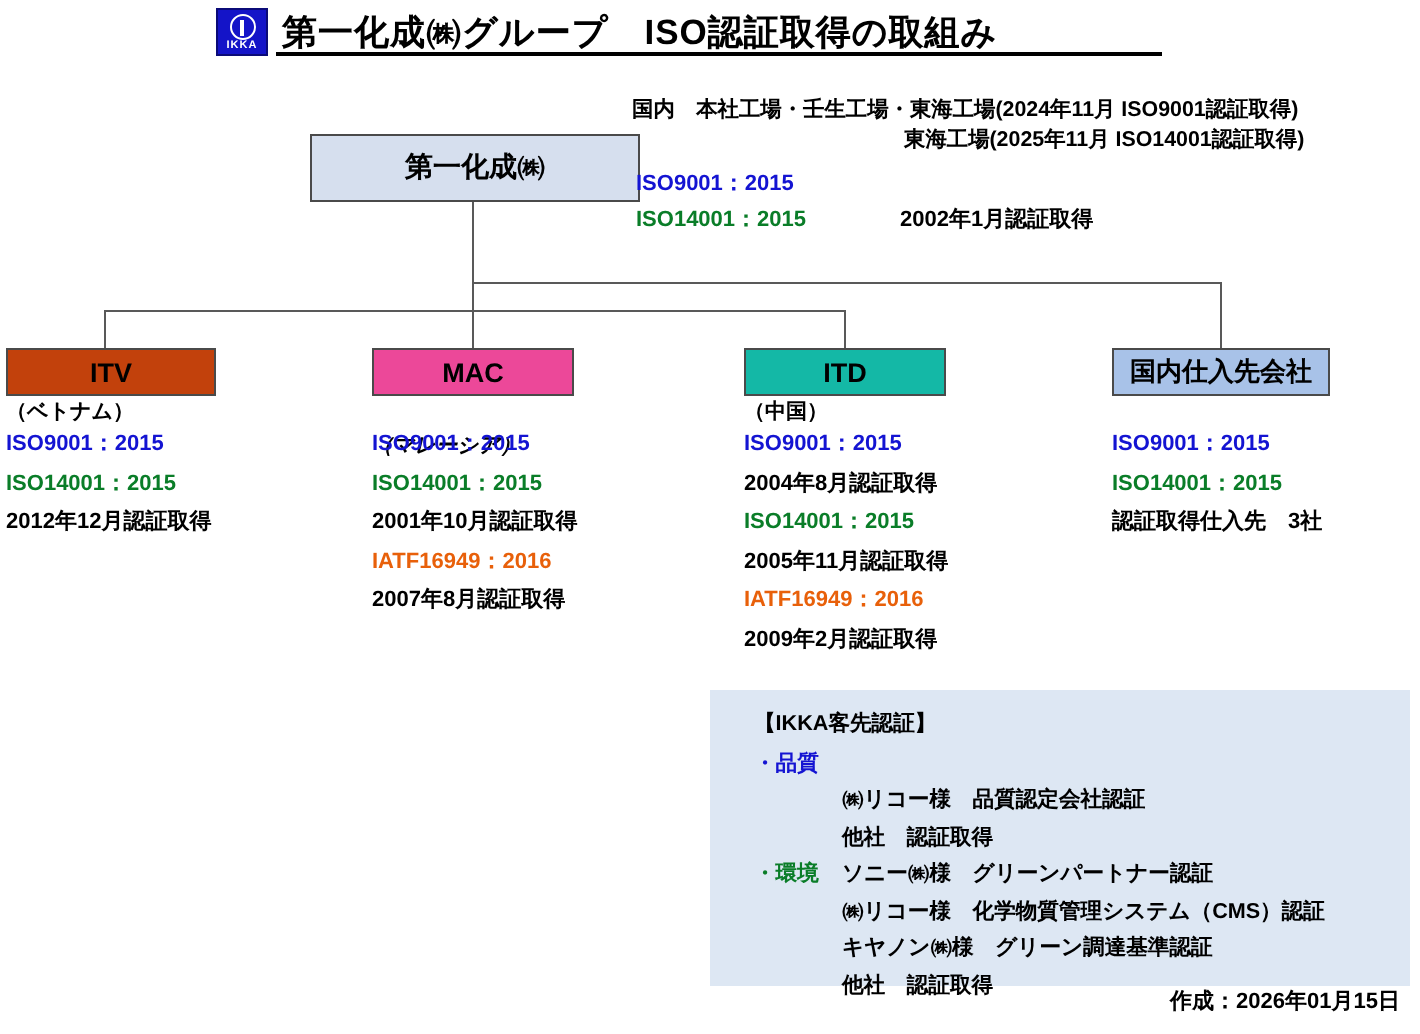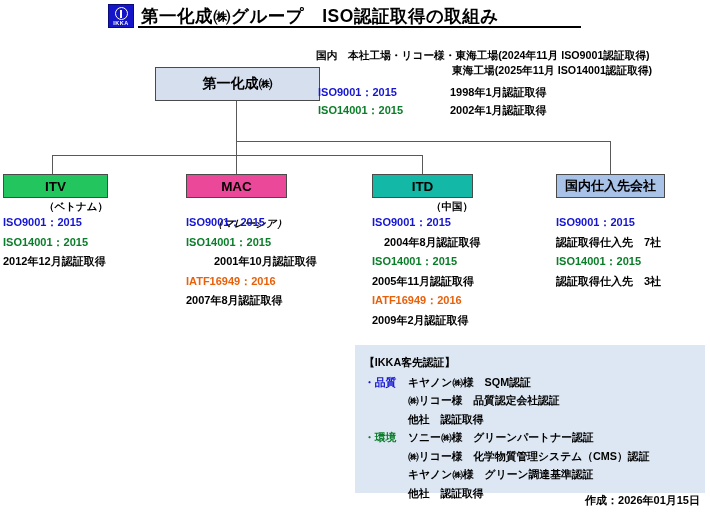--- a/index.html
+++ b/index.html
@@ -90,46 +90,46 @@
   #conn-v-mac     { left: 236px; top: 155px; width: 1.4px; height: 20px; }
   #conn-v-itd     { left: 422px; top: 155px; width: 1.4px; height: 20px; }
 
   
   .sub-box {
     height: 24px;
     border: 1.3px solid #4a4a4a;
     display: flex; align-items: center; justify-content: center;
     font-size: 13.5px; font-weight: bold;
   }
-  #box-itv { left: 3px;   top: 174px; width: 105px; background: #22c55e; }
+  #box-itv { left: 3px;   top: 174px; width: 105px; background: #c2410c; }
   #box-mac { left: 186px; top: 174px; width: 101px; background: #ec4899; }
   #box-itd { left: 372px; top: 174px; width: 101px; background: #14b8a6; }
   #box-dom { left: 556px; top: 174px; width: 109px; background: #a8c2e8; font-size: 13px; }
 
   .sub-region {
     font-size: 10.5px; font-weight: bold;
-    text-align: right; line-height: 15px;
+    text-align: left; line-height: 15px;
   }
   #region-itv { left: 3px;   top: 199px; width: 105px; }
   #region-mac { left: 186px; top: 216px; width: 101px; font-style: italic; }
   #region-itd { left: 372px; top: 199px; width: 101px; }
 
   .sub-details {
     font-size: 11px; font-weight: bold; line-height: 19.5px;
   }
   #det-itv { left: 3px;   top: 213px; width: 180px; }
   #det-mac { left: 186px; top: 213px; width: 180px; }
   #det-itd { left: 372px; top: 213px; width: 180px; }
   #det-dom { left: 556px; top: 213px; width: 150px; }
 
   
   #ikka-panel {
     left: 355px; top: 345px; width: 350px; height: 148px;
     background: #dde7f3;
-    padding: 8px 0 0 9px;
+    padding: 8px 0 0 22px;
     font-size: 10.8px; font-weight: bold; line-height: 18.5px;
   }
   #ikka-panel .head { margin-bottom: 1px; }
   #ikka-panel .cat-row { display: flex; }
   #ikka-panel .cat { width: 44px; flex: 0 0 auto; }
   #ikka-panel .sub-line { padding-left: 44px; }
 
   
   #created-date {
     left: 430px; top: 493px; width: 270px;
@@ -147,28 +147,27 @@
   </div>
   <div id="title-text">第一化成㈱グループ　ISO認証取得の取組み</div>
 </div>
 <div class="abs" id="title-underline"></div>
 
 <div class="abs" id="hq-box">
   <span>第一化成㈱</span>
 </div>
 
 <div class="abs" id="hq-domestic-lines">
-  <div>国内　本社工場・リコー様・東海工場(2024年11月 ISO9001認証取得)</div>
+  <div>国内　本社工場・壬生工場・東海工場(2024年11月 ISO9001認証取得)</div>
   <div class="indent">東海工場(2025年11月 ISO14001認証取得)</div>
 </div>
 
 <div class="abs" id="hq-iso-table">
   <div class="row">
     <span class="std c-9001">ISO9001：2015</span>
-    <span class="when">1998年1月認証取得</span>
   </div>
   <div class="row">
     <span class="std c-14001">ISO14001：2015</span>
     <span class="when">2002年1月認証取得</span>
   </div>
 </div>
 
 <div class="abs line" id="conn-stem"></div>
 <div class="abs line" id="conn-upper-h"></div>
 <div class="abs line" id="conn-right-v"></div>
@@ -195,45 +194,43 @@
 <div class="abs sub-region" id="region-itd">（中国）</div>
 
 <div class="abs sub-details" id="det-itv">
     <div style="color: rgb(20, 20, 210);">ISO9001：2015</div>
     <div style="color: rgb(10, 125, 40);">ISO14001：2015</div>
     <div style="color: rgb(0, 0, 0);">2012年12月認証取得</div>
   </div>
 <div class="abs sub-details" id="det-mac">
     <div style="color: rgb(20, 20, 210);">ISO9001：2015</div>
     <div style="color: rgb(10, 125, 40);">ISO14001：2015</div>
-    <div style="color: rgb(0, 0, 0); margin-left: 28px;">2001年10月認証取得</div>
+    <div style="color: rgb(0, 0, 0);">2001年10月認証取得</div>
     <div style="color: rgb(232, 96, 10);">IATF16949：2016</div>
     <div style="color: rgb(0, 0, 0);">2007年8月認証取得</div>
   </div>
 <div class="abs sub-details" id="det-itd">
     <div style="color: rgb(20, 20, 210);">ISO9001：2015</div>
-    <div style="color: rgb(0, 0, 0); margin-left: 12px;">2004年8月認証取得</div>
+    <div style="color: rgb(0, 0, 0);">2004年8月認証取得</div>
     <div style="color: rgb(10, 125, 40);">ISO14001：2015</div>
     <div style="color: rgb(0, 0, 0);">2005年11月認証取得</div>
     <div style="color: rgb(232, 96, 10);">IATF16949：2016</div>
     <div style="color: rgb(0, 0, 0);">2009年2月認証取得</div>
   </div>
 <div class="abs sub-details" id="det-dom">
     <div style="color: rgb(20, 20, 210);">ISO9001：2015</div>
-    <div style="color: rgb(0, 0, 0);">認証取得仕入先　7社</div>
     <div style="color: rgb(10, 125, 40);">ISO14001：2015</div>
     <div style="color: rgb(0, 0, 0);">認証取得仕入先　3社</div>
   </div>
 
 <div class="abs" id="ikka-panel">
   <div class="head">【IKKA客先認証】</div>
   <div id="ikka-groups">
       <div class="cat-row">
         <span class="cat" style="color: rgb(20, 20, 210);">・品質</span>
-        <span>キヤノン㈱様　SQM認証</span>
       </div>
       <div class="sub-line">㈱リコー様　品質認定会社認証</div>
       <div class="sub-line">他社　認証取得</div>
       <div class="cat-row">
         <span class="cat" style="color: rgb(10, 125, 40);">・環境</span>
         <span>ソニー㈱様　グリーンパートナー認証</span>
       </div>
       <div class="sub-line">㈱リコー様　化学物質管理システム（CMS）認証</div>
       <div class="sub-line">キヤノン㈱様　グリーン調達基準認証</div>
       <div class="sub-line">他社　認証取得</div>

